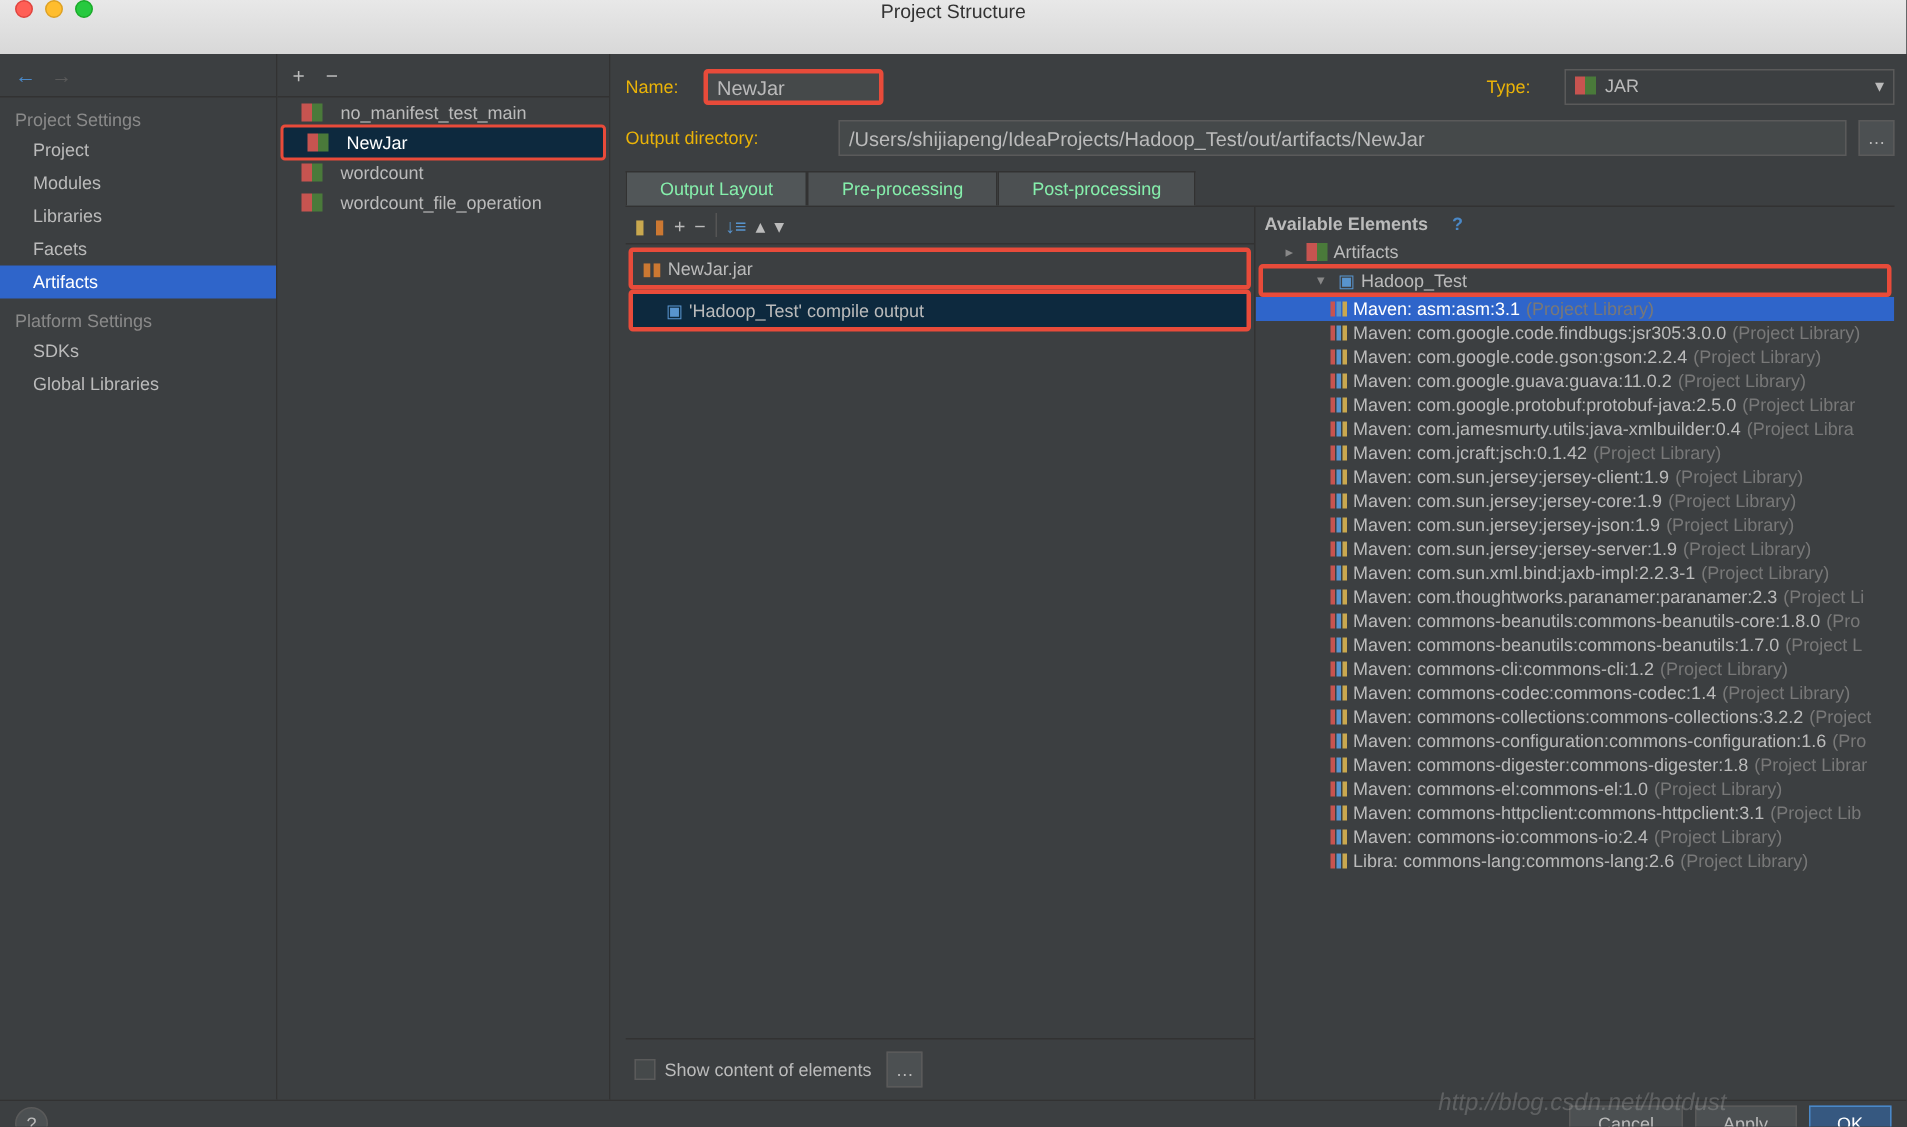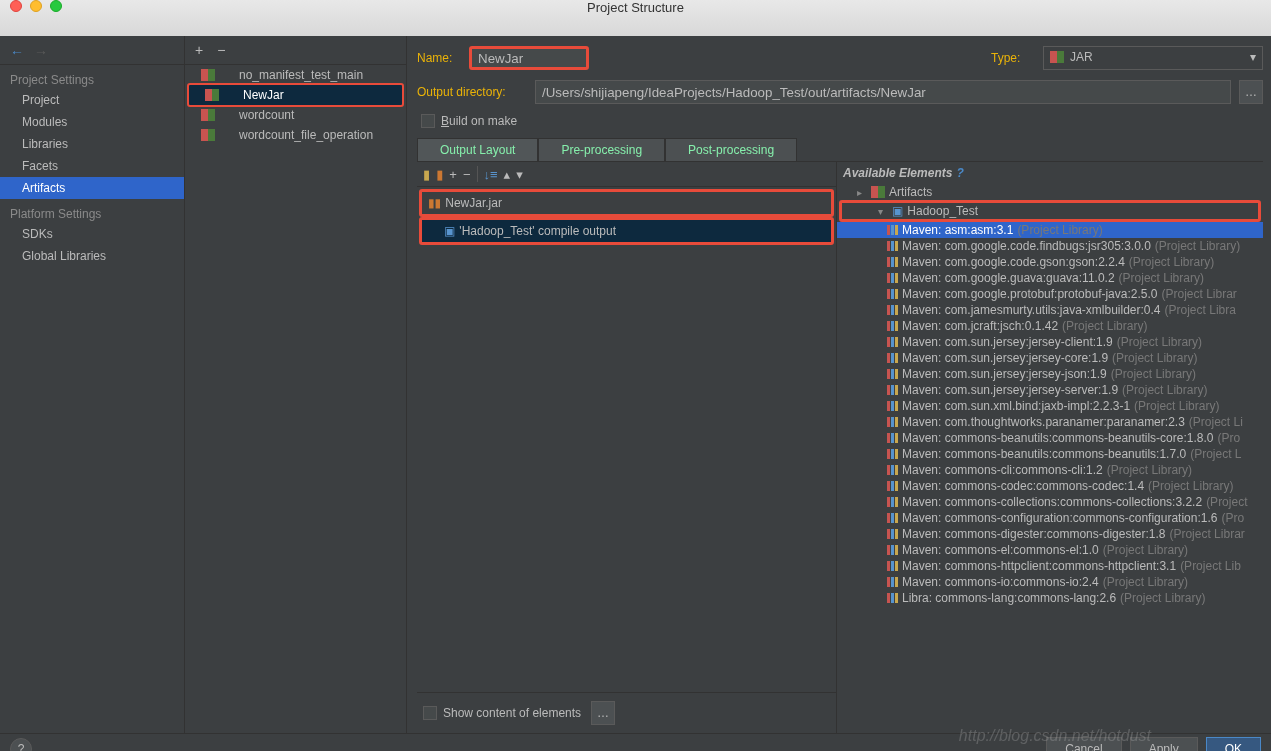--- a/index.html
+++ b/index.html
@@ -15,48 +15,48 @@
 .left-sidebar { width: 185px; background: #3c3f41; border-right: 1px solid #323232; display:flex; flex-direction:column; }
 .nav-arrows { display: flex; gap: 10px; padding: 6px 10px; border-bottom: 1px solid #323232; }
 .nav-arrows span { color: #4a88c7; font-size: 14px; }
 .nav-arrows span.dim { color: #5a5a5a; }
 .settings-header { color: #8a8a8a; font-size: 12px; padding: 8px 10px 2px; }
 .settings-item { padding: 4px 10px 4px 22px; color: #bbb; cursor: pointer; }
 .settings-item.selected { background: #2f65ca; color: #fff; }
 .artifact-panel { width: 222px; background: #3c3f41; border-right: 1px solid #323232; }
 .art-toolbar { display:flex; gap:14px; padding:6px 10px; color:#bbb; border-bottom:1px solid #323232;}
 .art-toolbar span { cursor:pointer; font-size:14px; }
-.art-item { padding: 3px 10px 3px 16px; display:flex; align-items:center; gap:24px; cursor:pointer; color:#bbb; }
+.art-item { padding: 3px 10px 3px 16px; display:flex; align-items:center; gap:12px; cursor:pointer; color:#bbb; }
 .art-item.selected { background: #0d293e; color:#fff; border:2px solid #e84b3a; border-radius:3px; margin:-2px 2px;}
 .art-icon { width:14px; height:12px; background:linear-gradient(90deg,#c75450 50%,#4a7a3a 50%); flex-shrink:0; }
 .right-panel { flex:1; background:#3c3f41; padding:10px 8px 0 10px; display:flex; flex-direction:column; overflow:hidden;}
 .form-row { display:flex; align-items:center; gap:8px; margin-bottom:10px; }
 .form-label { color:#eab308; min-width:110px; }
 .text-input { background:#45494a; border:1px solid #5a5a5a; color:#bbb; padding:3px 6px; height:24px; }
 .name-input { width:120px; border:3px solid #e84b3a; border-radius:3px; }
 .type-select { background:#3c3f41; border:1px solid #5a5a5a; color:#bbb; padding:3px 6px; height:24px; width:220px; display:flex; align-items:flex-start; justify-content:space-between;}
-.output-input { flex:1; }
+.output-input { flex:1;margin-left:24px; }
 .dots-btn { background:#4c5052; border:1px solid #5a5a5a; color:#bbb; width:24px; height:24px; display:flex; align-items:center; justify-content:center;}
 .checkbox-row { display:flex; align-items:center; gap:6px; margin-bottom:10px; padding-left:4px;}
 .checkbox { width:14px; height:14px; background:#45494a; border:1px solid #5a5a5a; }
 .tabs { display:flex; border-bottom:1px solid #323232; }
 .tab { padding:4px 22px; background:#4c5052; color:#86efac; border:1px solid #323232; border-bottom:none; cursor:pointer; font-size:12px;}
 .tab.active { background:#515658; }
 .columns { display:flex; flex:1; overflow:hidden; }
 .col-left { width:420px; border-right:1px solid #323232; display:flex; flex-direction:column;}
 .col-right { flex:1; display:flex; flex-direction:column; overflow:hidden;}
 .col-toolbar { display:flex; gap:6px; padding:4px 6px; border-bottom:1px solid #323232; align-items:center;}
 .col-toolbar span { cursor:pointer; font-size:13px; color:#bbb;}
 .tree { flex:1; overflow:auto; }
 .tree-item { display:flex; align-items:center; gap:4px; padding:2px 6px; color:#bbb; cursor:pointer;}
 .tree-item.jar-root { border:3px solid #e84b3a; border-radius:3px; margin:2px 2px 0; padding:4px 6px;}
 .tree-item.compile-out { background:#0d293e; border:3px solid #e84b3a; border-radius:3px; margin:0 2px 2px; padding:4px 6px 4px 22px;}
 .jar-icon { color:#cc7832; }
 .fold-icon { color:#5894ce; }
-.avail-header { padding:4px 6px; color:#bbb; font-weight:bold; display:flex; gap:4px; align-items:center;font-style:italic;}
+.avail-header { padding:4px 6px; color:#bbb; font-weight:bold; display:flex; gap:16px; align-items:center;}
 .help-icon { color:#4a88c7; }
 .avail-tree { flex:1; overflow:hidden; font-size:12px;}
 .avail-item { display:flex; align-items:center; gap:4px; padding:1px 6px 1px 20px; color:#bbb; white-space:nowrap;}
 .avail-item.level2 { padding-left:36px; border:3px solid #e84b3a; border-radius:3px; margin:0 2px;}
 .avail-item.level3 { padding-left:50px; }
 .avail-item.selected { background:#2f65ca; color:#fff;}
 .arrow { color:#888; font-size:10px; width:10px; display:inline-block;}
 .lib-icon { display:inline-flex; gap:1px; }
 .lib-icon i { width:3px; height:10px; }
 .lib-icon i:nth-child(1){background:#c75450;} .lib-icon i:nth-child(2){background:#5894ce;} .lib-icon i:nth-child(3){background:#c9a84f;}
@@ -135,24 +135,20 @@
             <span class="art-icon"></span>
             <span>JAR</span>
           </span>
         <span>▾</span>
       </div>
     </div>
     <div class="form-row">
       <span class="form-label">Output directory:</span>
       <input class="text-input output-input" value="/Users/shijiapeng/IdeaProjects/Hadoop_Test/out/artifacts/NewJar" style="">
       <div class="dots-btn">…</div>
-    </div>
-    <div class="checkbox-row">
-      <div class="checkbox"></div>
-      <span><span class="underline">B</span><span>uild on make</span></span>
     </div>
     <div class="tabs">
       <div class="tab active">Output Layout</div>
       <div class="tab">Pre-processing</div>
       <div class="tab">Post-processing</div>
     </div>
     <div class="columns">
       <div class="col-left">
         <div class="col-toolbar">
           <span style="color:#c9a84f">▮</span>

